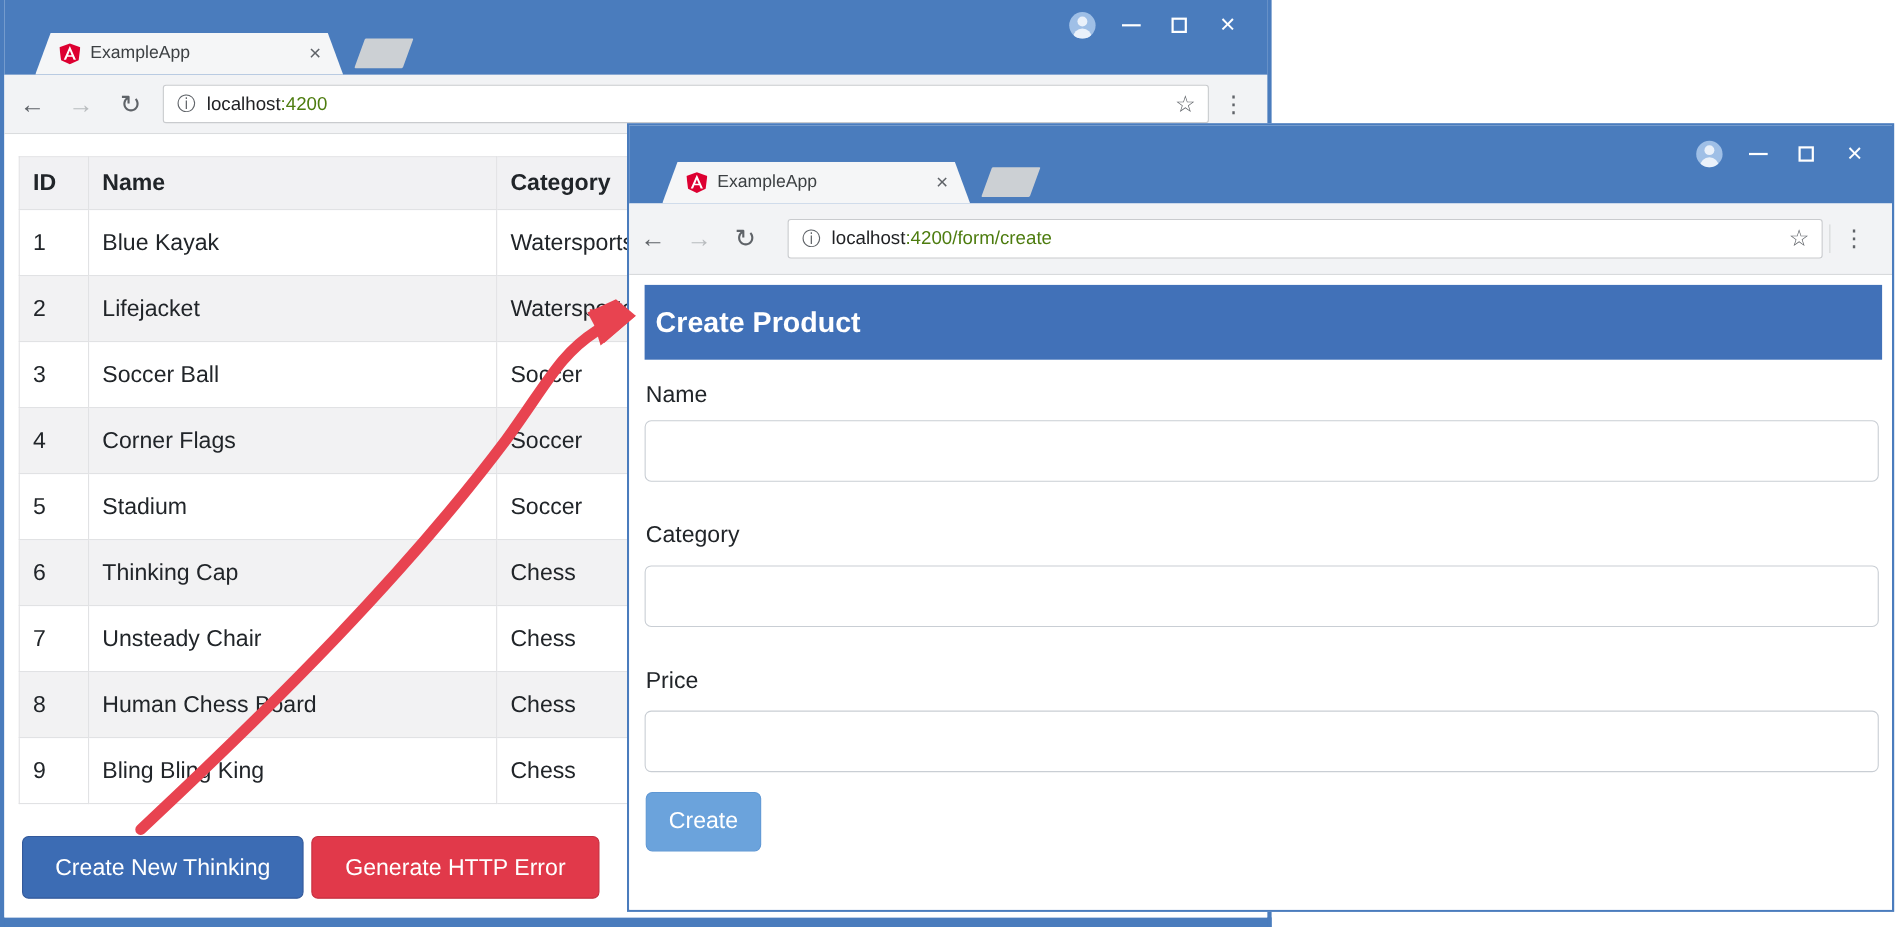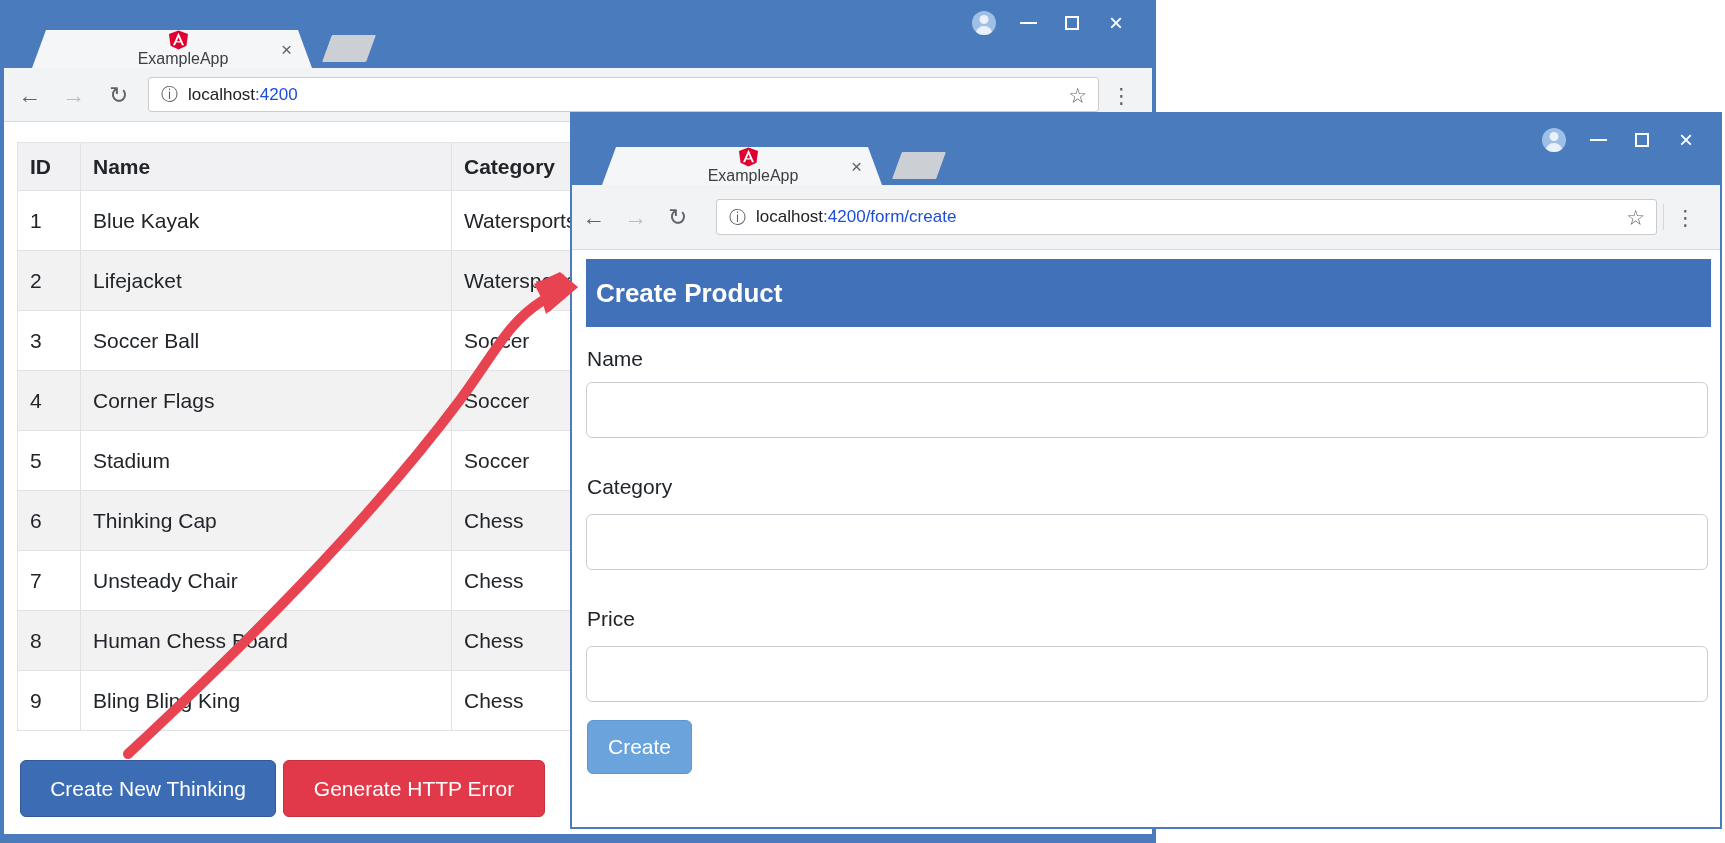--- a/index.html
+++ b/index.html
@@ -5,21 +5,21 @@
   * { margin:0; padding:0; box-sizing:border-box; }
   html,body { width:1725px; height:843px; background:#ffffff; overflow:hidden;
               font-family:"Liberation Sans","DejaVu Sans",sans-serif; }
   .stage { position:relative; width:1725px; height:843px; background:#fff; }
 
   
   .bwin { position:absolute; background:#fff; }
   .titlebar { position:absolute; left:0; top:0; right:0; background:#4a7cbd; }
   .tab { position:absolute; bottom:0; background:#f5f6f7;
          clip-path:polygon(0 100%, 14px 0, calc(100% - 14px) 0, 100% 100%); }
-  .tab-inner { position:absolute; inset:0; display:flex; align-items:center;flex-direction:column; }
+  .tab-inner { position:absolute; inset:0; display:flex; align-items:center; }
   .tab-logo { width:19px; height:20px; margin-right:9px; flex:0 0 auto; }
   .tab-title { font-size:16px; color:#3c4043; white-space:nowrap; }
   .tab-close { position:absolute; right:20px; top:50%; transform:translateY(-50%);
                font-size:19px; color:#5f6368; line-height:1; cursor:default; }
   .newtab { position:absolute; background:#ccd0d4; transform:skewX(-20deg); border-radius:1px; }
   .winctl { position:absolute; top:9px; height:28px; display:flex; align-items:center; }
   .ctl { width:44px; height:28px; display:flex; align-items:center; justify-content:center; }
   .person { position:relative; width:24px; height:24px; border-radius:50%; background:#9fbfe6; overflow:hidden; }
   .person::before { content:""; position:absolute; top:4px; left:50%; transform:translateX(-50%);
                     width:9px; height:9px; border-radius:50%; background:#eaf1fa; }
@@ -28,21 +28,21 @@
   .glyph-min { width:17px; height:2px; background:#fff; }
   .glyph-max { width:14px; height:14px; border:2px solid #fff; }
   .glyph-close { font-size:24px; color:#fff; line-height:1; font-weight:400; }
   .toolbar { position:absolute; left:0; right:0; background:#f2f3f5; border-bottom:1px solid #d8dadc; }
   .navicon { position:absolute; top:50%; transform:translateY(-50%); font-size:23px; color:#5f6368; line-height:1; }
   .navicon.disabled { color:#b9bcbf; }
   .urlbar { position:absolute; background:#fff; border:1px solid #c9cbce; border-radius:3px;
             display:flex; align-items:center; padding:0 12px; }
   .info-icon { font-size:17px; color:#5f6368; margin-right:10px; }
   .url-text { font-size:17px; color:#202124; white-space:nowrap; }
-  .url-text .gray { color:#1d4ed8; }
+  .url-text .gray { color:#4d7c0f; }
   .star-icon { position:absolute; right:11px; top:50%; transform:translateY(-50%);
                font-size:21px; color:#5f6368; line-height:1; }
   .menu-dots { position:absolute; top:50%; transform:translateY(-50%);
                font-size:21px; color:#5f6368; line-height:1; }
   .toolbar-sep { position:absolute; width:1px; height:26px; background:#d4d6d8; top:50%; transform:translateY(-50%); }
 
   
   #winBack { left:0; top:0; width:1156px; height:843px;
              border-left:4px solid #4a7cbd; border-right:4px solid #4a7cbd;
              border-bottom:9px solid #4a7cbd; z-index:10; }

